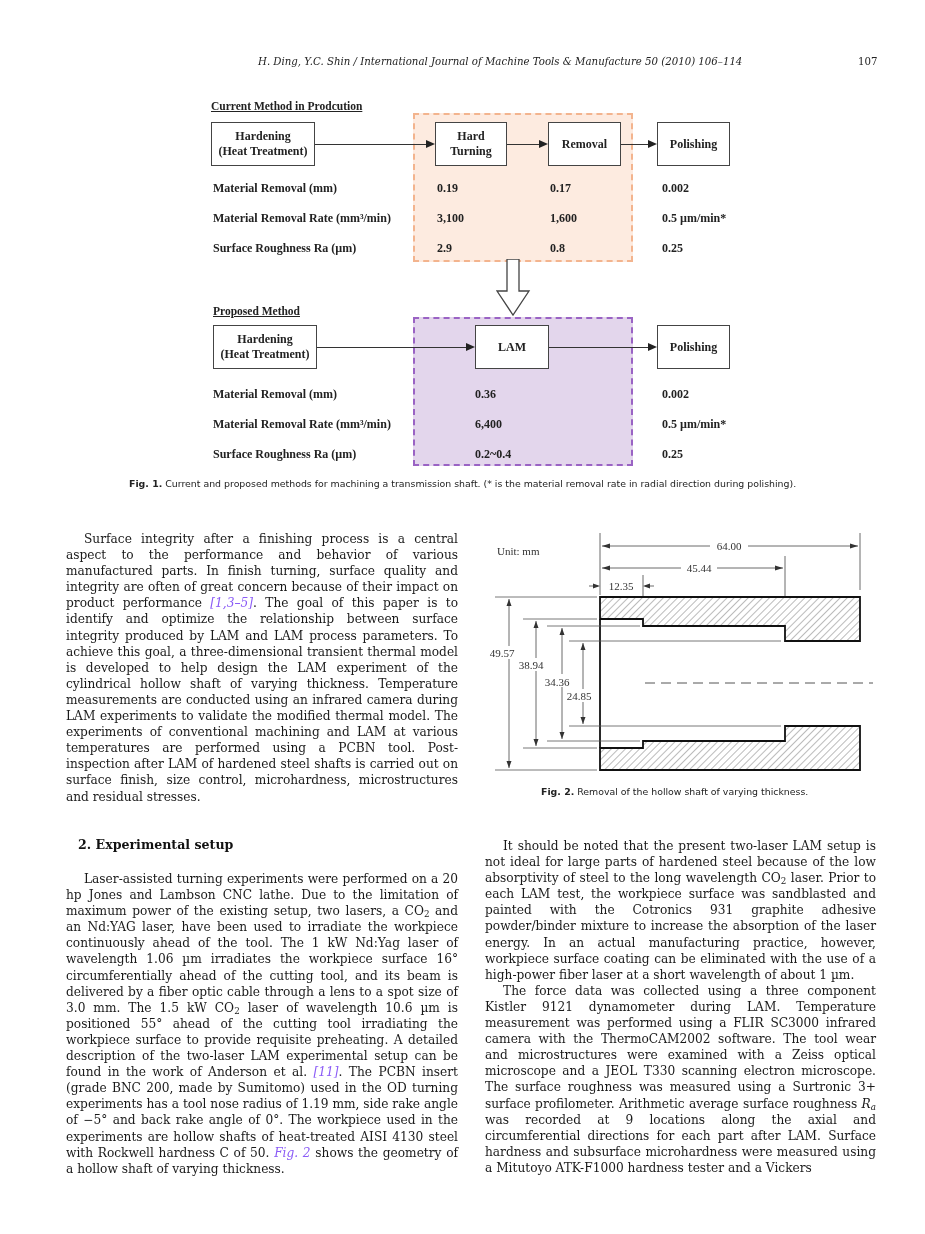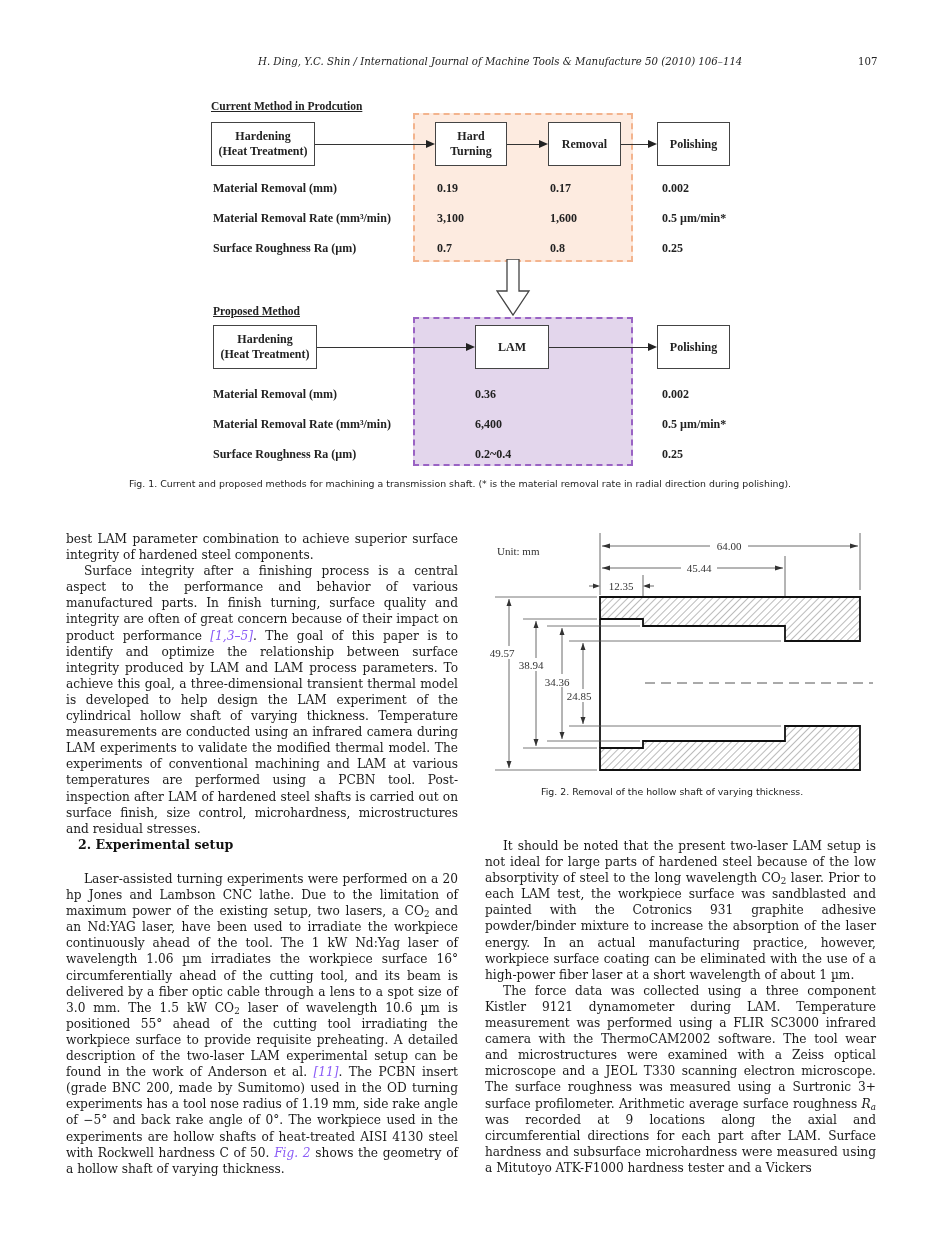--- a/index.html
+++ b/index.html
@@ -26,21 +26,21 @@
     font-family: "Liberation Serif", serif; font-weight: bold; font-size: 12px; line-height: 1.25; color: #222;
   }
   .fig1 .hline { position: absolute; height: 1.3px; background: #333; }
   .fig1 .ahead { position: absolute; width: 0; height: 0; border-top: 4px solid transparent; border-bottom: 4px solid transparent; border-left: 9px solid #222; }
   .fig1 .row-label, .fig1 .cell {
     position: absolute; font-family: "Liberation Serif", serif; font-weight: bold; font-size: 12px; color: #222; white-space: nowrap;
   }
   .fig1 svg.bigarrow { position: absolute; left: 290px; top: 174px; }
 
   .fig1-caption { position: absolute; top: 478px; left: 129px; font-size: 9.4px; color: #222; white-space: nowrap; }
-  .fig1-caption b, .fig2-caption b { font-weight: normal; text-align: right; }
+  .fig1-caption b, .fig2-caption b { font-weight: bold; text-align: right; }
 
   .col { position: absolute; font-family: "DejaVu Serif", serif; font-size: 12.2px; line-height: 16.1px; color: #1a1a1a; text-align: justify; }
   .col.left { left: 66px; width: 392px; }
   .col.right { left: 485px; width: 391px; }
   .col p { text-indent: 0; }
   .col p.ind { text-indent: 18px; }
   .ref { color: #8b5cf6; font-style: italic; }
   .sec-head { position: absolute; left: 66px; top: 837px; font-family: "DejaVu Serif", serif; font-weight: bold; font-size: 12.6px; color: #111; margin-left: 12px; }
 
   .fig2 { position: absolute; left: 485px; top: 528px; width: 390px; height: 250px; }
@@ -76,21 +76,21 @@
   <div class="cell" style="left:232px;top:96px;">0.19</div>
   <div class="cell" style="left:345px;top:96px;">0.17</div>
   <div class="cell" style="left:457px;top:96px;">0.002</div>
 
   <div class="row-label" style="left:8px;top:126px;">Material Removal Rate (mm³/min)</div>
   <div class="cell" style="left:232px;top:126px;">3,100</div>
   <div class="cell" style="left:345px;top:126px;">1,600</div>
   <div class="cell" style="left:457px;top:126px;">0.5 µm/min*</div>
 
   <div class="row-label" style="left:8px;top:156px;">Surface Roughness Ra (µm)</div>
-  <div class="cell" style="left:232px;top:156px;">0.7</div>
+  <div class="cell" style="left:232px;top:156px;">2.9</div>
   <div class="cell" style="left:345px;top:156px;">0.8</div>
   <div class="cell" style="left:457px;top:156px;">0.25</div>
 
   <svg class="bigarrow" width="36" height="58" viewBox="0 0 36 58">
     <path d="M12 0 H24 V32 H34 L18 56 L2 32 H12 Z" fill="#fff" stroke="#444" stroke-width="1.3"></path>
   </svg>
 
   <div class="flow-title" style="left:8px;top:211px;text-align:center;">Proposed Method</div>
 
   <div class="box" style="left:8px;top:240px;width:104px;height:44px;white-space:pre-line;">Hardening
@@ -114,21 +114,20 @@
   <div class="row-label" style="left:8px;top:362px;">Surface Roughness Ra (µm)</div>
   <div class="cell" style="left:270px;top:362px;">0.2~0.4</div>
   <div class="cell" style="left:457px;top:362px;">0.25</div>
 </div>
 
 <div class="fig1-caption">
   <b>Fig. 1.</b><span> Current and proposed methods for machining a transmission shaft. (* is the material removal rate in radial direction during polishing).</span>
 </div>
 
 <div class="col left" style="top:531px;">
-  <p>best LAM parameter combination to achieve superior surface integrity of hardened steel components.</p>
   <p class="ind"><span>Surface integrity after a finishing process is a central aspect to the performance and behavior of various manufactured parts. In finish turning, surface quality and integrity are often of great concern because of their impact on product performance </span><span class="ref">[1,3–5]</span><span>. The goal of this paper is to identify and optimize the relationship between surface integrity produced by LAM and LAM process parameters. To achieve this goal, a three-dimensional transient thermal model is developed to help design the LAM experiment of the cylindrical hollow shaft of varying thickness. Temperature measurements are conducted using an infrared camera during LAM experiments to validate the modified thermal model. The experiments of conventional machining and LAM at various temperatures are performed using a PCBN tool. Post-inspection after LAM of hardened steel shafts is carried out on surface finish, size control, microhardness, microstructures and residual stresses.</span></p>
 </div>
 
 <svg class="fig2" viewBox="0 0 390 250">
   <defs>
     <pattern id="hatch" width="5" height="5" patternUnits="userSpaceOnUse" patternTransform="rotate(45)">
       <rect width="5" height="5" fill="#fff"></rect>
       <line x1="0" y1="0" x2="0" y2="5" stroke="#777" stroke-width="1"></line>
     </pattern>
   </defs>

